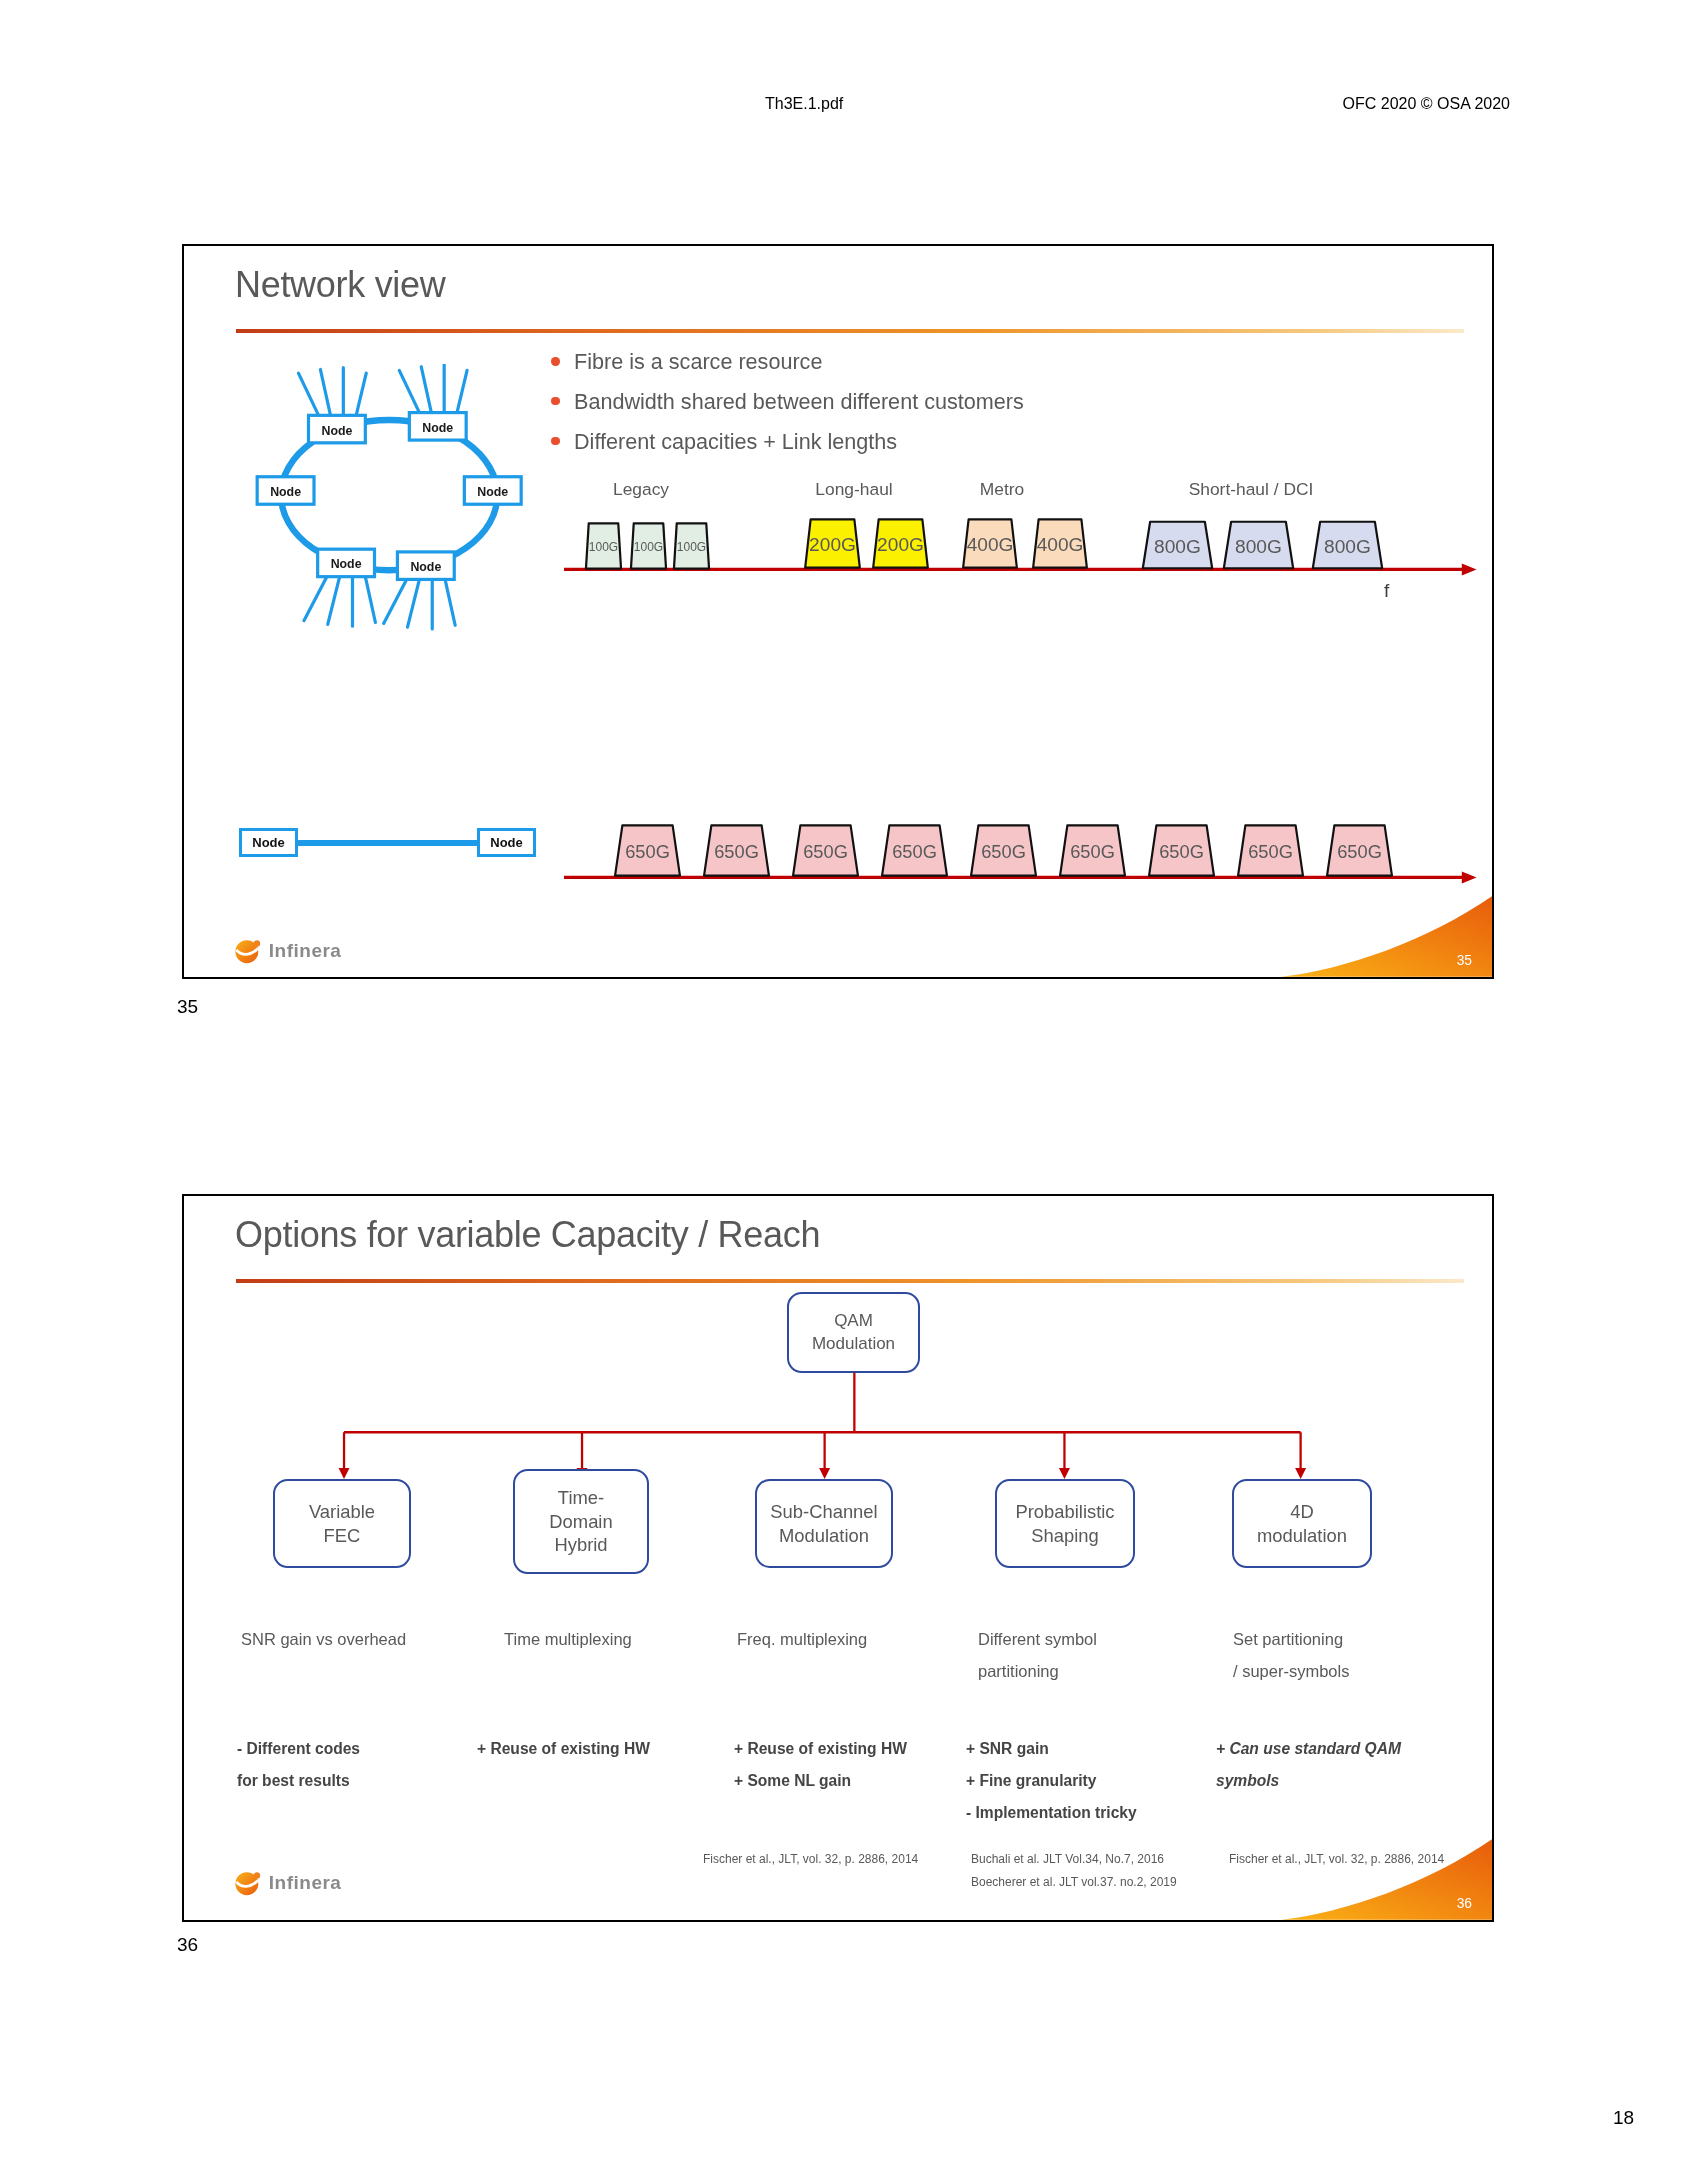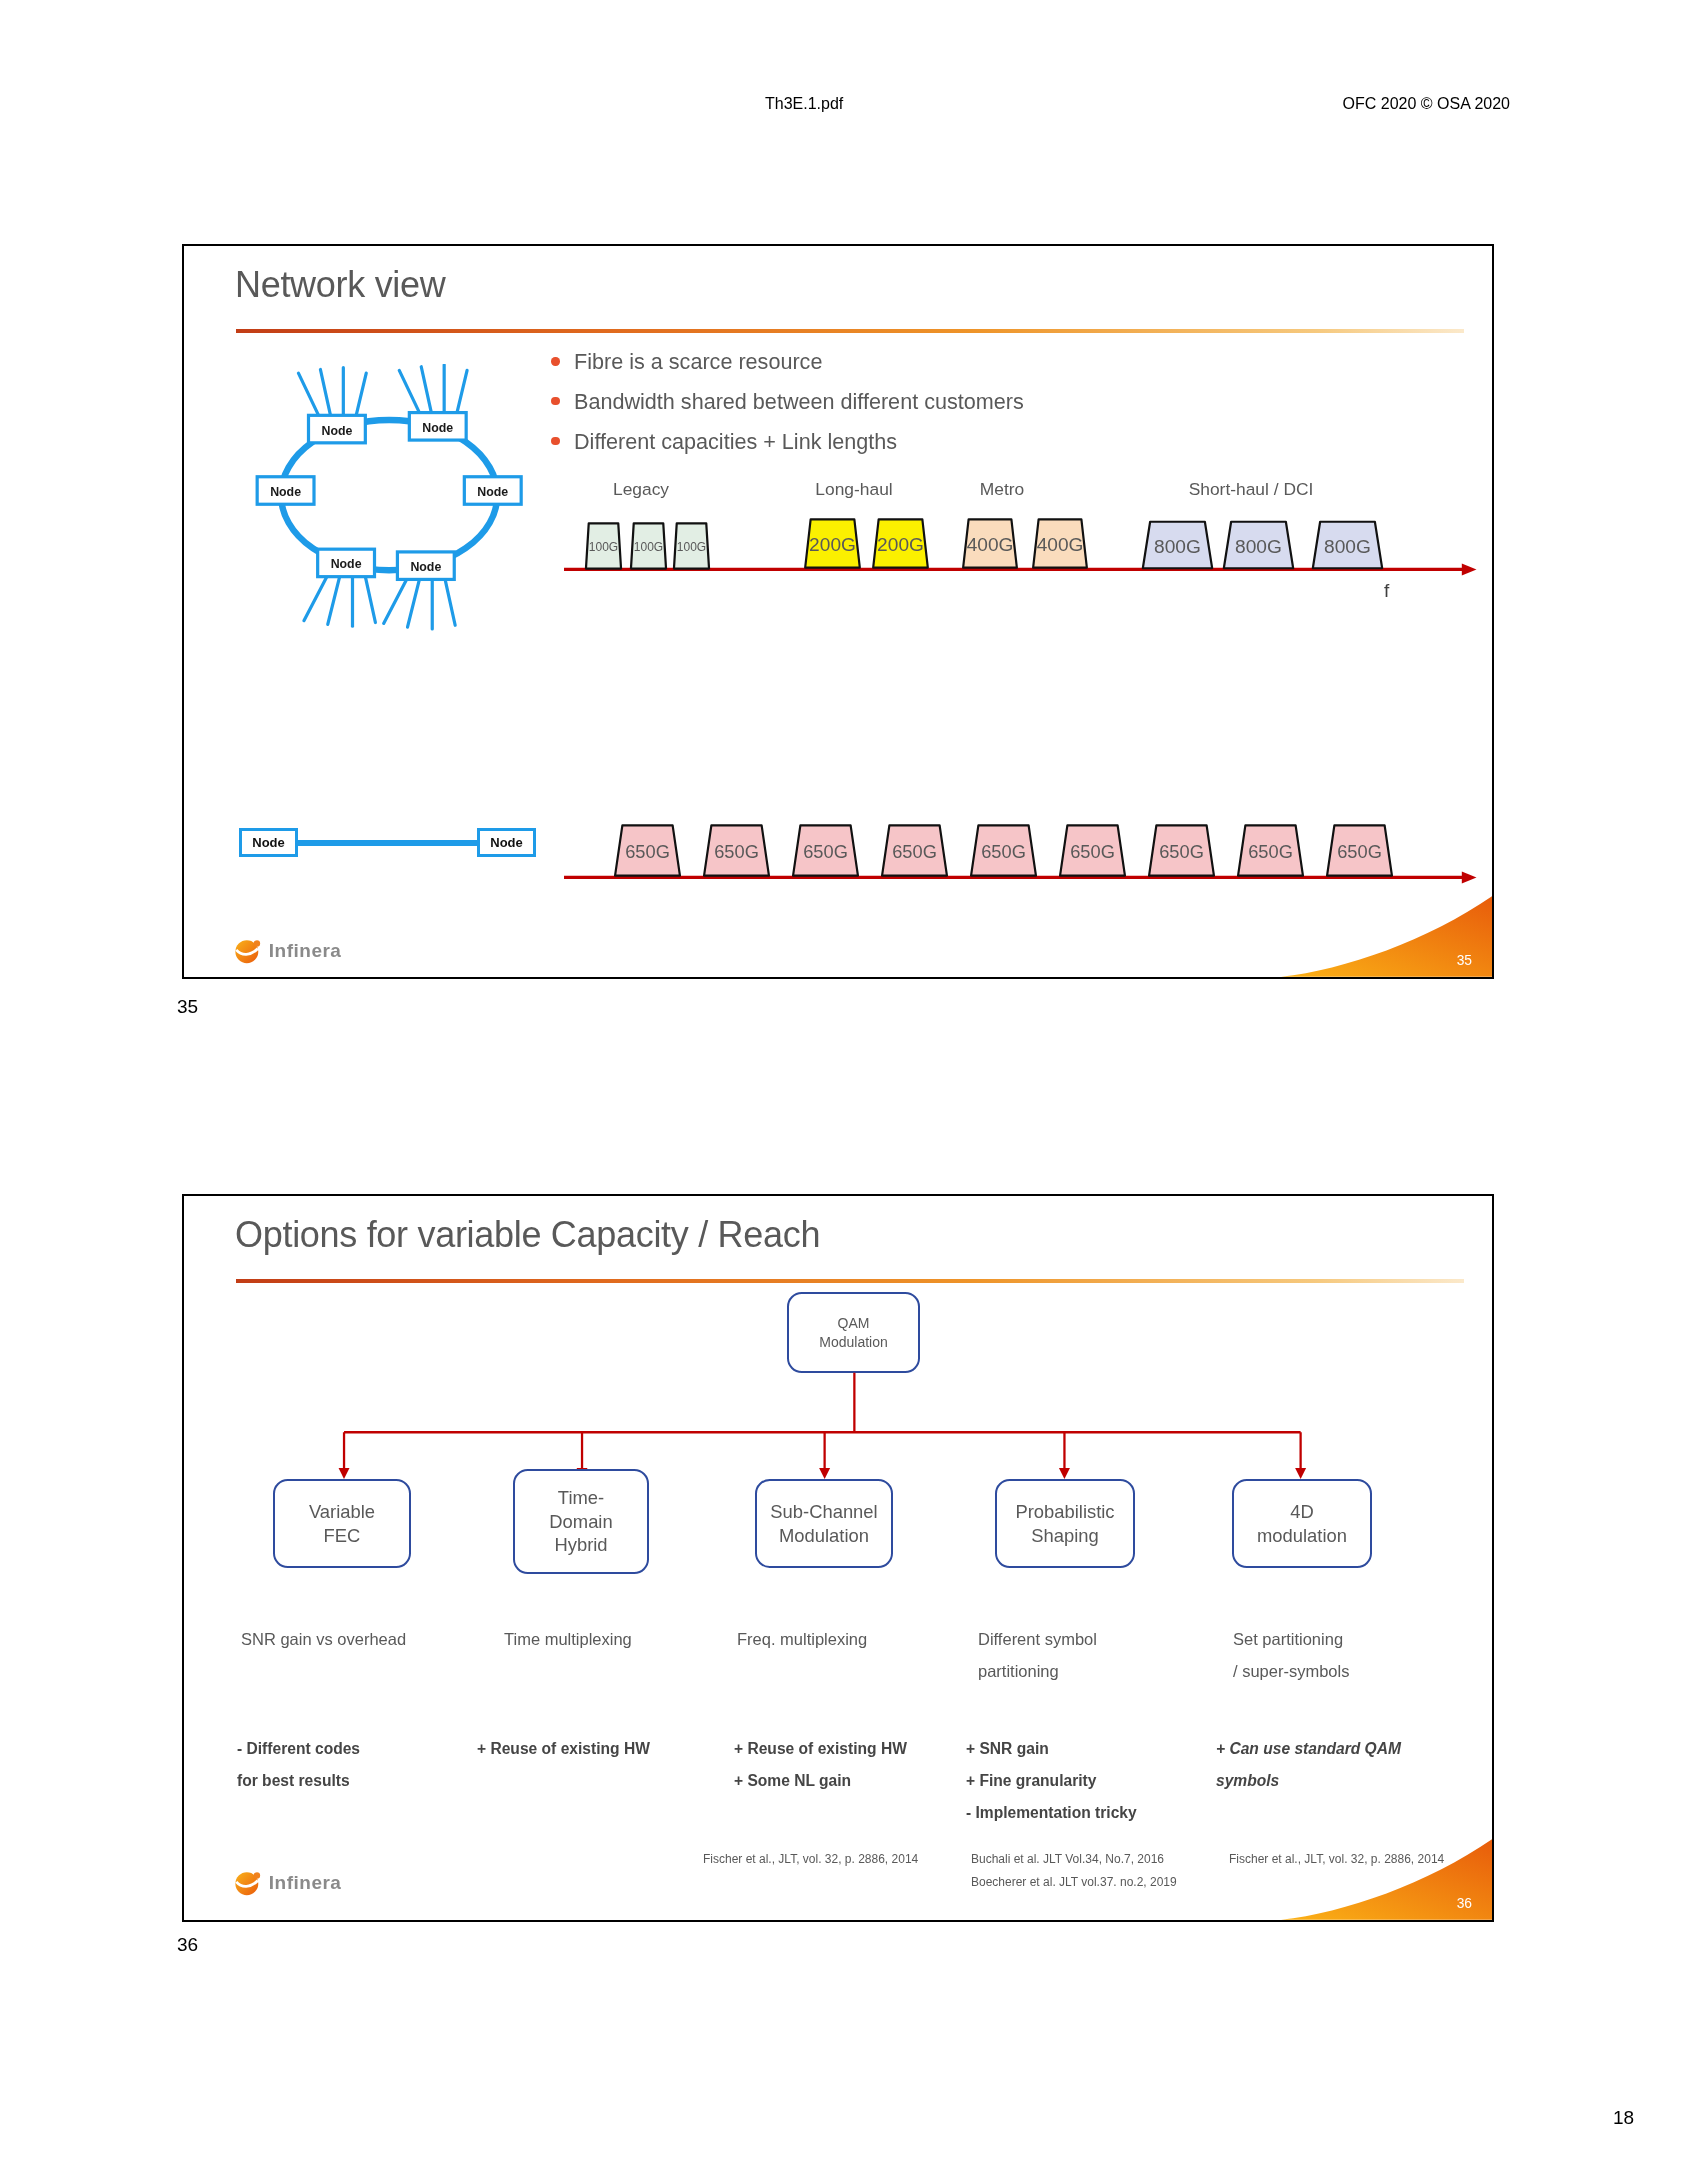--- a/index.html
+++ b/index.html
@@ -36,21 +36,21 @@
   #slide1 .logo{top:691px;}
   #slide2 .logo{top:673px;}
   .logo-text{font-size:19px;color:#8a8a8a;letter-spacing:0.5px;}
   .swoosh{position:absolute;right:0;bottom:0;}
   .slide-num{position:absolute;right:20px;bottom:9.2px;font-size:13.8px;color:#fff;}
   .page-label{position:absolute;left:177px;font-size:19px;color:#000;}
   .page-num{position:absolute;left:1613px;top:2107px;font-size:19px;color:#000;}
   .qbox{position:absolute;border:2.8px solid #2E4B9E;border-radius:14.7px;background:#fff;
         display:flex;align-items:center;justify-content:center;text-align:center;
         white-space:pre-line;color:#595959;font-size:18.4px;line-height:1.3;box-sizing:border-box;}
-  .qbox.root{left:603px;top:96px;width:133px;height:81px;font-size:14px;}
+  .qbox.root{left:603px;top:96px;width:133px;height:81px;font-size:17px;}
   .tree{position:absolute;left:48px;top:174px;}
   .tdesc{position:absolute;top:427px;font-size:16.5px;line-height:32px;color:#595959;white-space:pre-line;}
   .tpts{position:absolute;top:537px;font-size:15.6px;font-weight:bold;line-height:32px;color:#454545;white-space:pre-line;}
   .tref{position:absolute;top:652px;font-size:12px;line-height:23px;color:#595959;white-space:pre-line;}
 </style>
 </head>
 <body>
 
 <div class="page">
 

